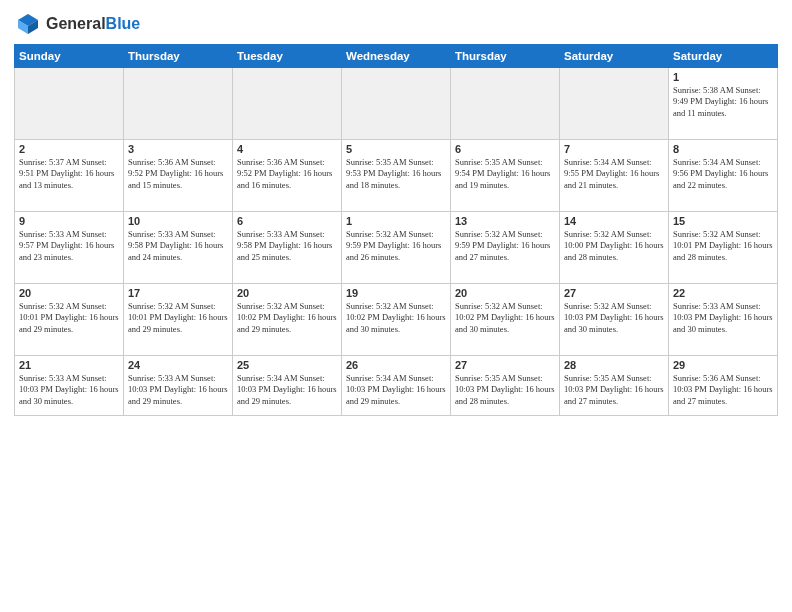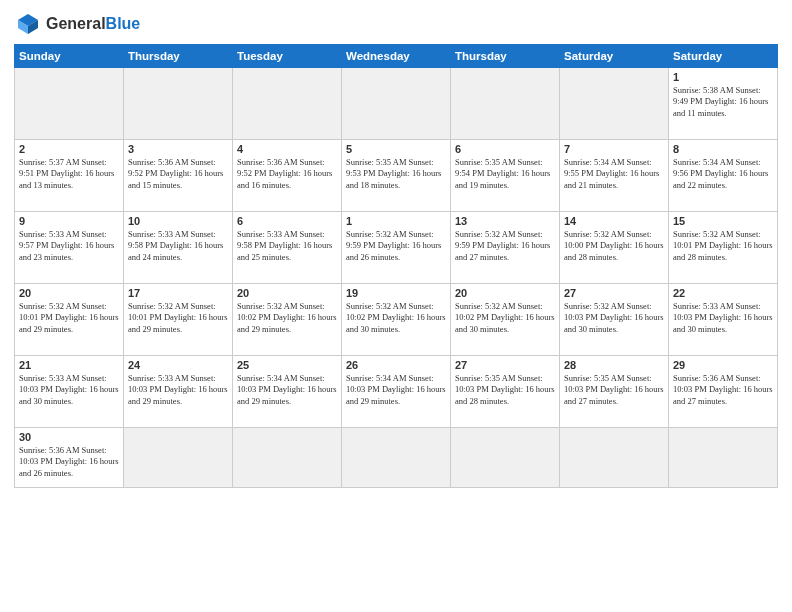--- a/index.html
+++ b/index.html
@@ -335,30 +335,15 @@
 and 27 minutes.</div>
           </td>
           <td>
             <span class="day-number">29</span>
             <div class="day-info">Sunrise: 5:36 AM
 Sunset: 10:03 PM
 Daylight: 16 hours
 and 27 minutes.</div>
           </td>
         </tr>
-        <tr>
-          <td>
-            <span class="day-number">30</span>
-            <div class="day-info">Sunrise: 5:36 AM
-Sunset: 10:03 PM
-Daylight: 16 hours
-and 26 minutes.</div>
-          </td>
-          <td class="empty"></td>
-          <td class="empty"></td>
-          <td class="empty"></td>
-          <td class="empty"></td>
-          <td class="empty"></td>
-          <td class="empty"></td>
-        </tr>
       </tbody>
   </table>
 </div>
 
 </body></html>

